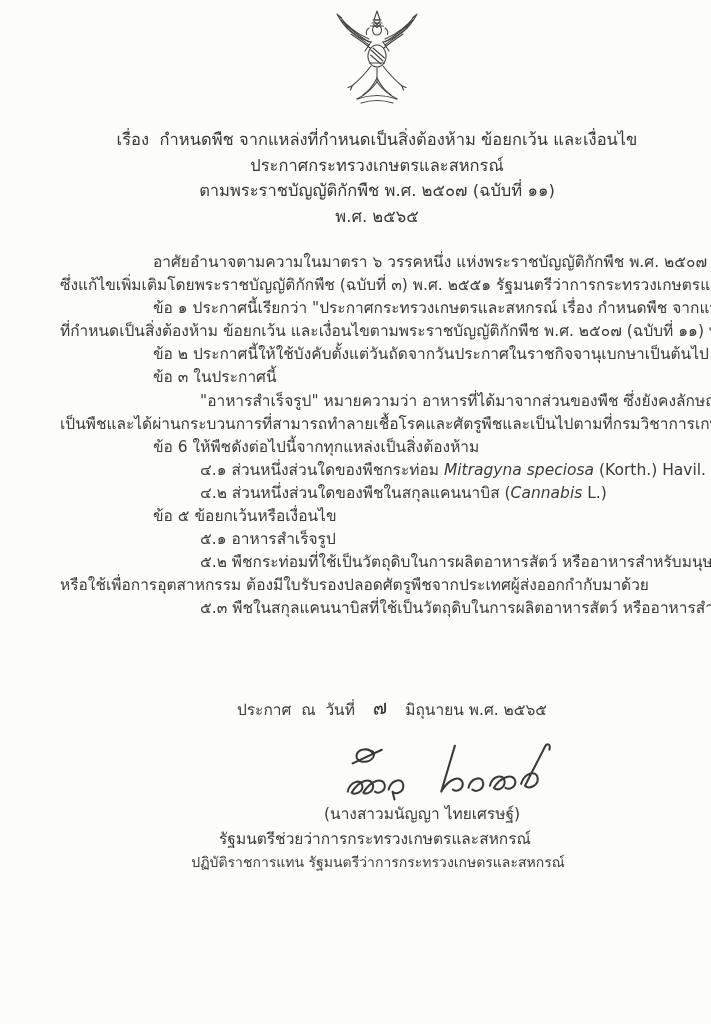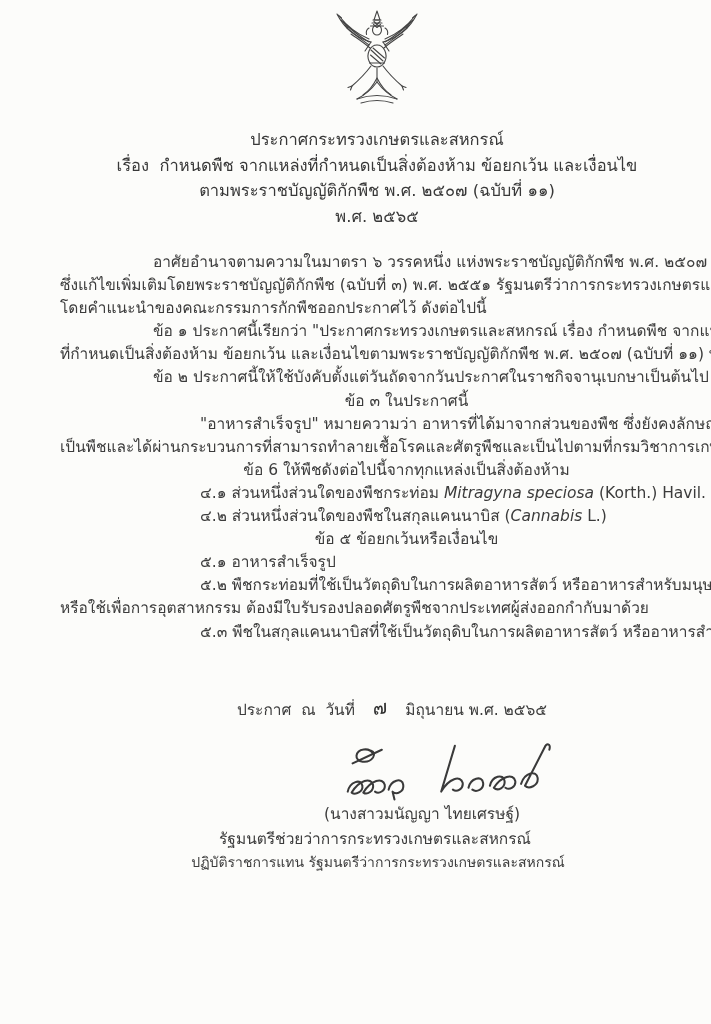--- a/index.html
+++ b/index.html
@@ -23,21 +23,21 @@
     white-space:pre;
     color:#383838;
   }
   .body-block{
     position:absolute;top:251px;left:60px;width:600px;
     font-size:15.5px;line-height:23.1px;
     color:#3c3c3c;
   }
   .body-block .bline{white-space:nowrap;height:23.1px;}
   .ind0{padding-left:0;}
-  .ind1{padding-left:93px;text-align:center;}
+  .ind1{padding-left:93px;}
   .ind2{padding-left:140px;}
   .it{font-style:italic;}
   .date-line{
     position:absolute;top:692px;left:392px;transform:translateX(-50%);
     font-size:15.5px;white-space:pre;color:#3c3c3c;
     display:flex;align-items:flex-end;
   }
   .hand-day{
     display:inline-block;
     margin:0 18px;
@@ -94,26 +94,25 @@
       <path d="M25 78 l-4 1.5 M25 78 l-1.5 4 M75 78 l4 1.5 M75 78 l1.5 4"></path>
 
       <path d="M50 60 V74"></path>
       <path d="M50 74 C44 82 38 87 30 91 M50 74 C56 82 62 87 70 91"></path>
       <path d="M50 70 C46 78 42 83 36 87 M50 70 C54 78 58 83 64 87"></path>
       <path d="M30 91 Q50 84 70 91"></path>
       <path d="M34 95 Q50 90 66 95"></path>
     </svg>
   </div>
 
-  <div class="title-block"><div>ประกาศกระทรวงเกษตรและสหกรณ์</div><div>เรื่อง  กำหนดพืช จากแหล่งที่กำหนดเป็นสิ่งต้องห้าม ข้อยกเว้น และเงื่อนไข</div><div>ตามพระราชบัญญัติกักพืช พ.ศ. ๒๕๐๗ (ฉบับที่ ๑๑)</div><div>พ.ศ. ๒๕๖๕</div></div>
+  <div class="title-block"><div>เรื่อง  กำหนดพืช จากแหล่งที่กำหนดเป็นสิ่งต้องห้าม ข้อยกเว้น และเงื่อนไข</div><div>ประกาศกระทรวงเกษตรและสหกรณ์</div><div>ตามพระราชบัญญัติกักพืช พ.ศ. ๒๕๐๗ (ฉบับที่ ๑๑)</div><div>พ.ศ. ๒๕๖๕</div></div>
 
   <div class="body-block">
       <div class="bline ind1"><span>อาศัยอำนาจตามความในมาตรา ๖ วรรคหนึ่ง แห่งพระราชบัญญัติกักพืช พ.ศ. ๒๕๐๗</span></div>
       <div class="bline ind0"><span>ซึ่งแก้ไขเพิ่มเติมโดยพระราชบัญญัติกักพืช (ฉบับที่ ๓) พ.ศ. ๒๕๕๑ รัฐมนตรีว่าการกระทรวงเกษตรและสหกรณ์</span></div>
-      <div class="bline ind0"><span>โดยคำแนะนำของคณะกรรมการกักพืชออกประกาศไว้  ดังต่อไปนี้</span></div>
       <div class="bline ind1"><span>ข้อ ๑ ประกาศนี้เรียกว่า "ประกาศกระทรวงเกษตรและสหกรณ์ เรื่อง กำหนดพืช จากแหล่ง</span></div>
       <div class="bline ind0"><span>ที่กำหนดเป็นสิ่งต้องห้าม ข้อยกเว้น และเงื่อนไขตามพระราชบัญญัติกักพืช พ.ศ. ๒๕๐๗ (ฉบับที่ ๑๑) พ.ศ. ๒๕๖๕"</span></div>
       <div class="bline ind1"><span>ข้อ ๒ ประกาศนี้ให้ใช้บังคับตั้งแต่วันถัดจากวันประกาศในราชกิจจานุเบกษาเป็นต้นไป</span></div>
       <div class="bline ind1"><span>ข้อ ๓ ในประกาศนี้</span></div>
       <div class="bline ind2"><span>"อาหารสำเร็จรูป" หมายความว่า อาหารที่ได้มาจากส่วนของพืช ซึ่งยังคงลักษณะ</span></div>
       <div class="bline ind0"><span>เป็นพืชและได้ผ่านกระบวนการที่สามารถทำลายเชื้อโรคและศัตรูพืชและเป็นไปตามที่กรมวิชาการเกษตรกำหนด</span></div>
       <div class="bline ind1"><span>ข้อ 6 ให้พืชดังต่อไปนี้จากทุกแหล่งเป็นสิ่งต้องห้าม</span></div>
       <div class="bline ind2"><span>๔.๑ ส่วนหนึ่งส่วนใดของพืชกระท่อม </span><span class="it">Mitragyna speciosa</span><span> (Korth.) Havil.</span></div>
       <div class="bline ind2"><span>๔.๒ ส่วนหนึ่งส่วนใดของพืชในสกุลแคนนาบิส (</span><span class="it">Cannabis</span><span> L.)</span></div>
       <div class="bline ind1"><span>ข้อ ๕ ข้อยกเว้นหรือเงื่อนไข</span></div>

